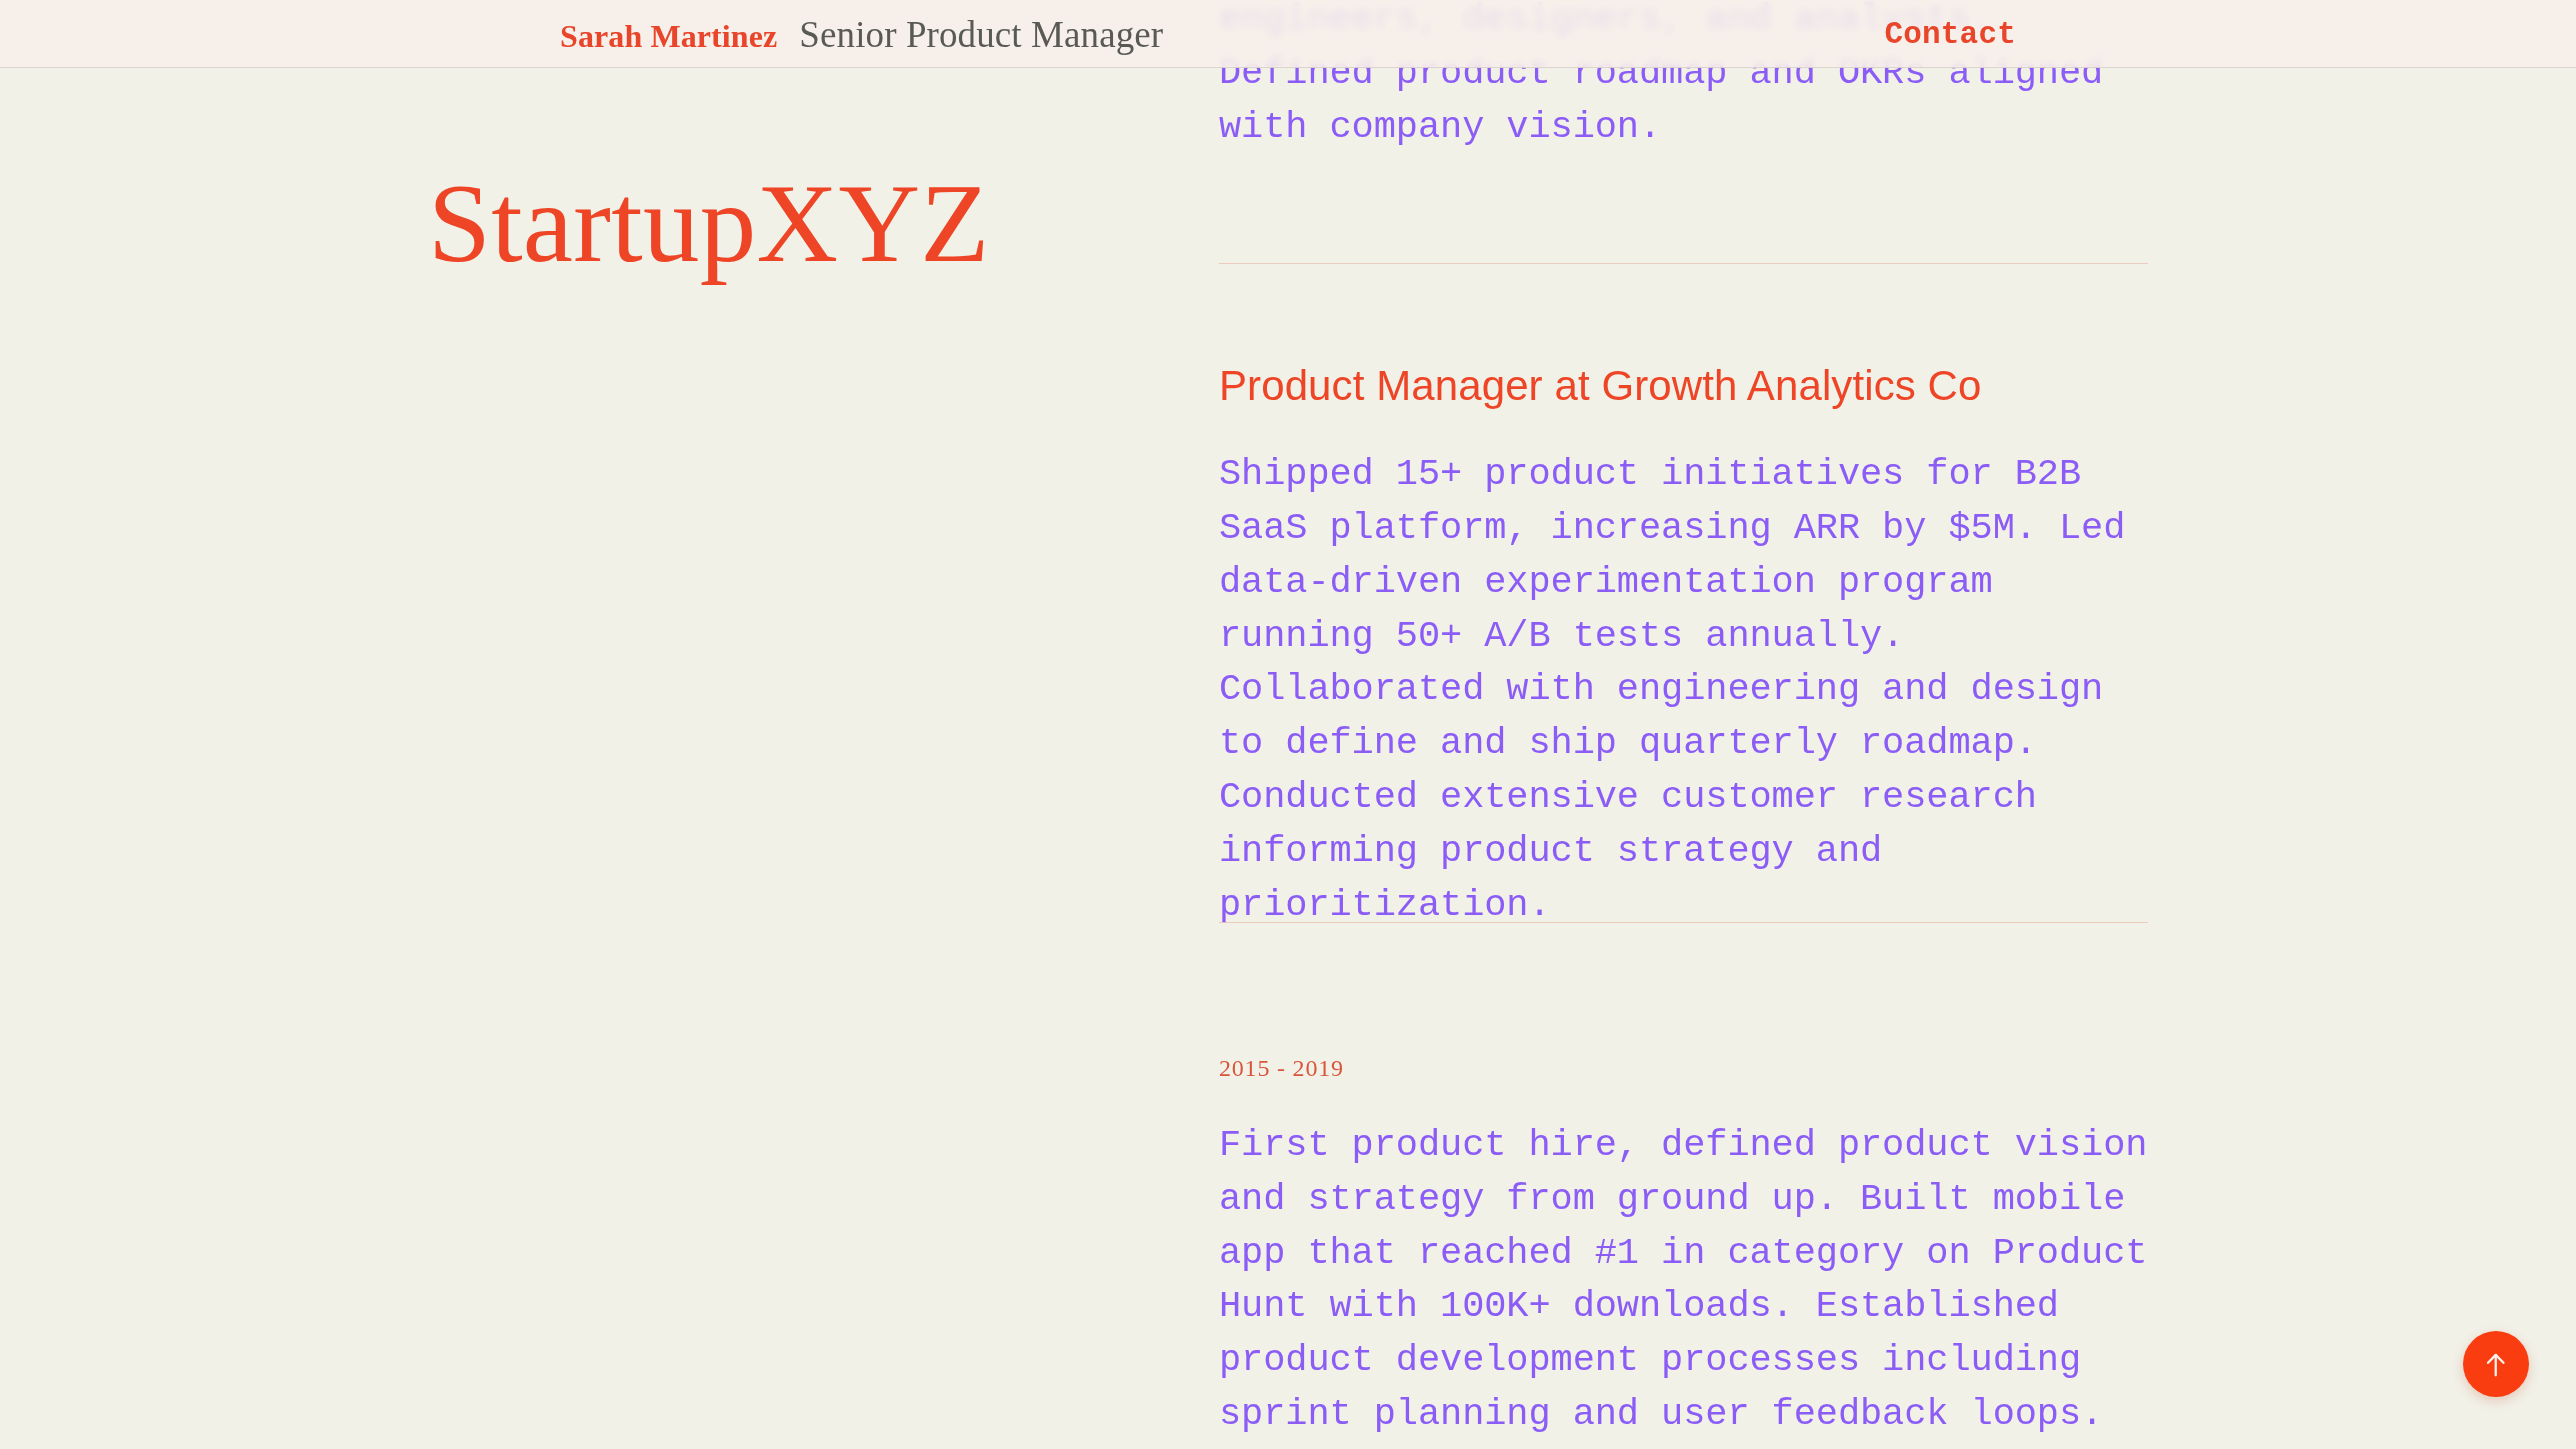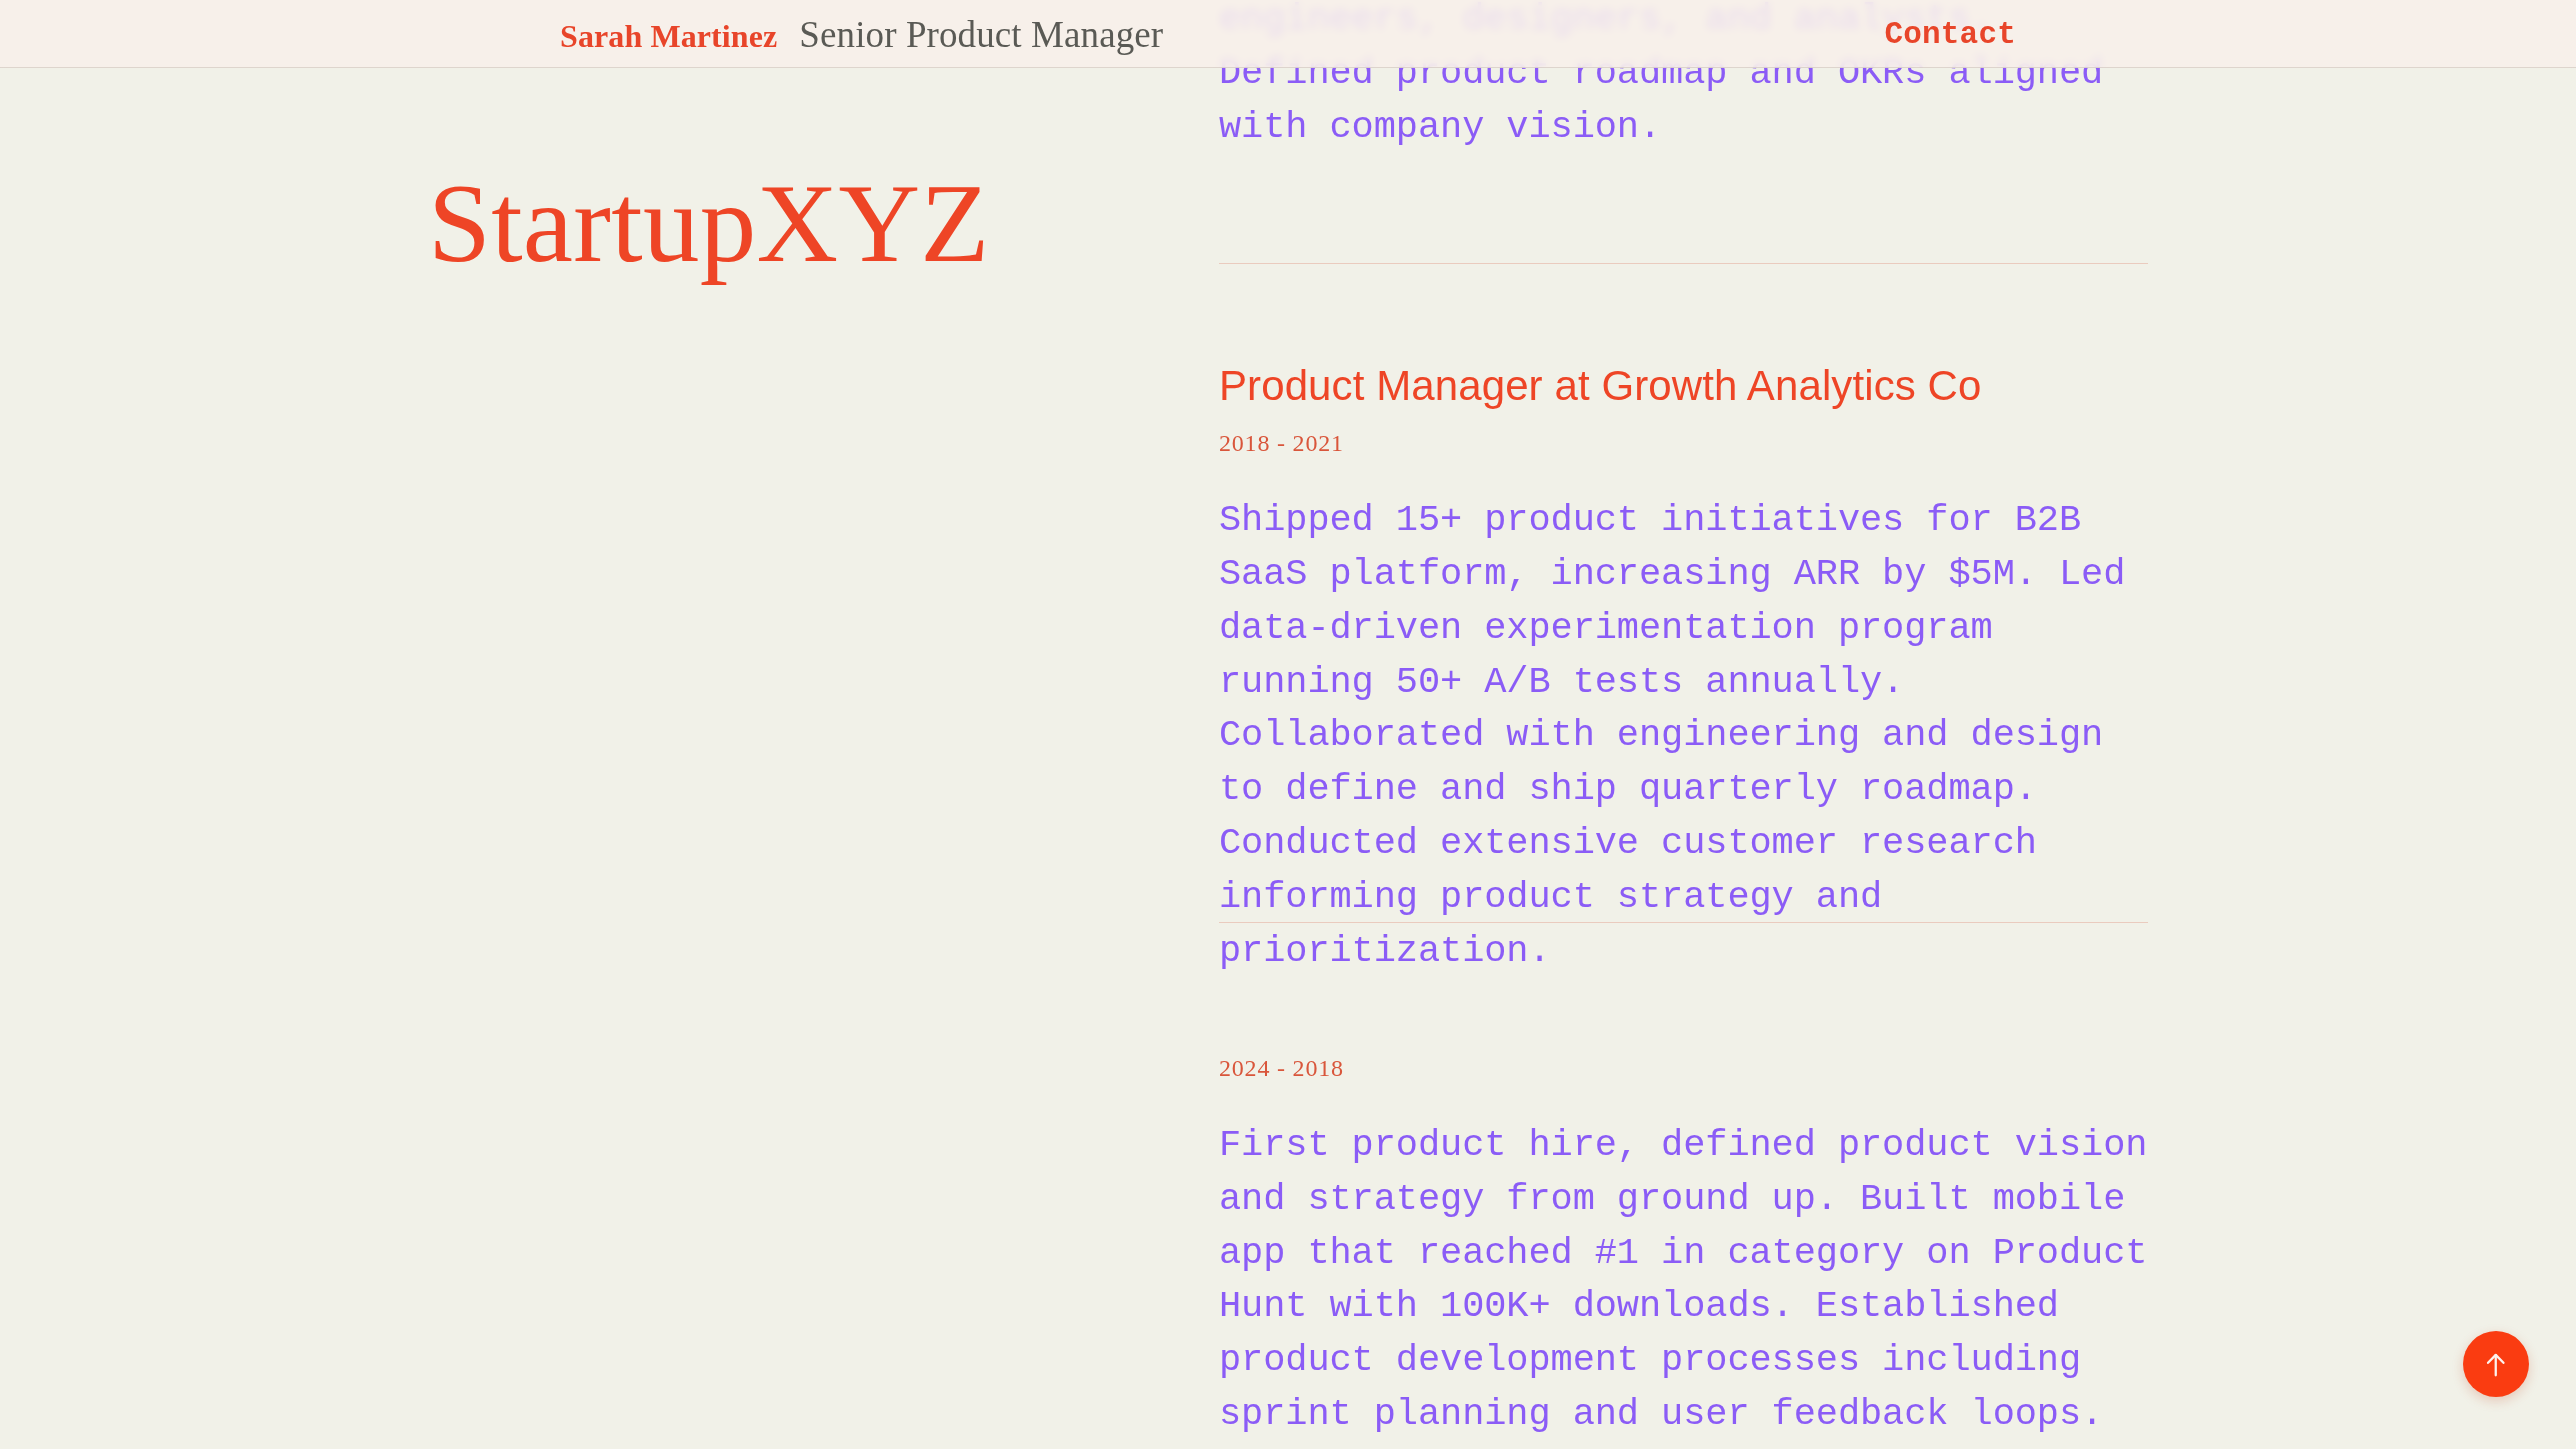--- a/index.html
+++ b/index.html
@@ -199,28 +199,27 @@
   <div class="content-col">
 
     <div class="entry-clipped">
       <p class="entry-body">engineers, designers, and analysts. Defined product roadmap and OKRs aligned with company vision.</p>
     </div>
 
     <div class="divider divider-1"></div>
 
     <div class="entry entry-2">
       <h3 class="entry-title">Product Manager at Growth Analytics Co</h3>
-      <div class="entry-dates">2018 - 2021</div>
       <p class="entry-body">Shipped 15+ product initiatives for B2B SaaS platform, increasing ARR by $5M. Led data-driven experimentation program running 50+ A/B tests annually. Collaborated with engineering and design to define and ship quarterly roadmap. Conducted extensive customer research informing product strategy and prioritization.</p>
     </div>
 
     <div class="divider divider-2"></div>
 
     <div class="entry entry-3">
-      <div class="entry-dates">2024 - 2018</div>
+      <div class="entry-dates">2015 - 2019</div>
       <p class="entry-body">First product hire, defined product vision and strategy from ground up. Built mobile app that reached #1 in category on Product Hunt with 100K+ downloads. Established product development processes including sprint planning and user feedback loops. Collaborated with founders on fundraising and</p>
     </div>
 
   </div>
 
   <h1 class="section-title">StartupXYZ</h1>
 
   <header class="site-header">
     <div class="brand-group">
       <span class="brand-name">Sarah Martinez</span>

